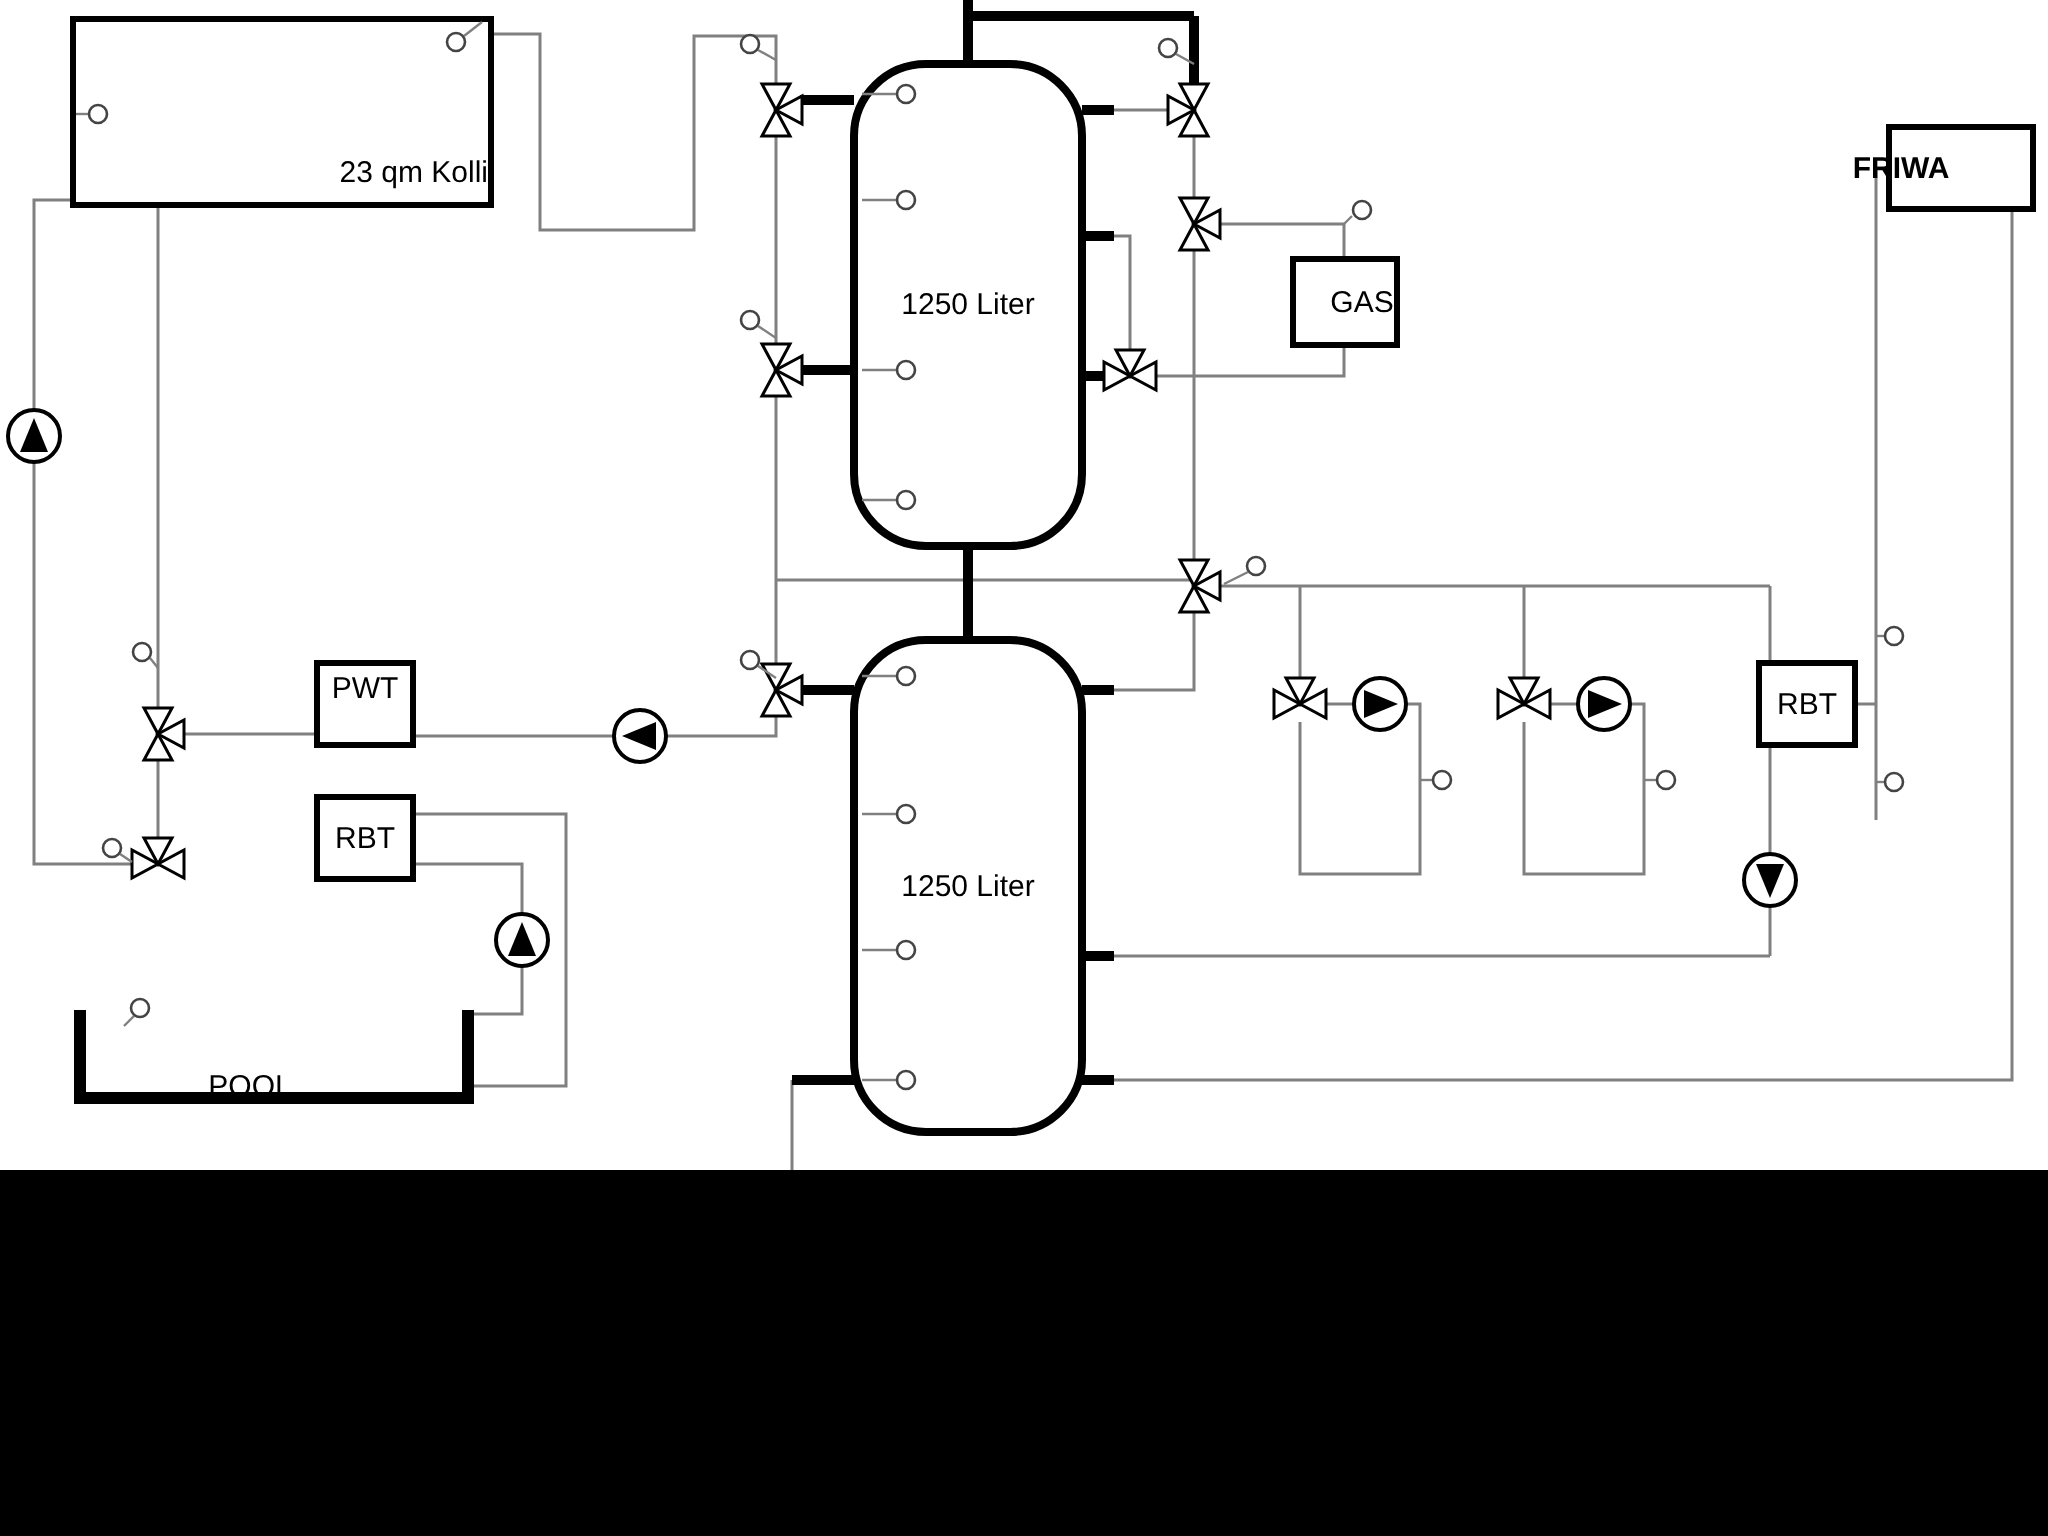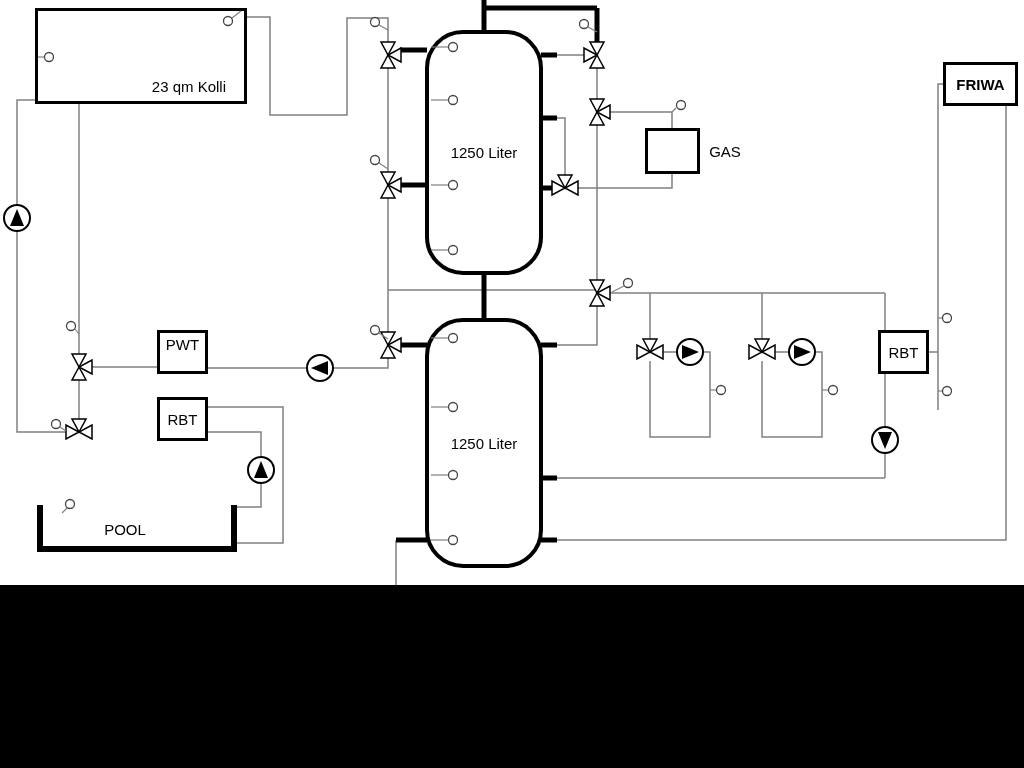--- a/index.html
+++ b/index.html
@@ -2,29 +2,29 @@
 <html><head>
 <meta charset="utf-8">
 <style>
   html,body{margin:0;padding:0;background:#fff;}
   .screen{position:relative;width:1024px;height:768px;background:#ffffff;
           font-family:"Liberation Sans",sans-serif;overflow:hidden;}
   .screen svg{position:absolute;top:0;left:0;z-index:1;}
   .lbl{position:absolute;z-index:3;font-size:15px;color:#000;display:flex;
        align-items:center;justify-content:center;pointer-events:none;white-space:nowrap;}
   .lbl-collector{left:35px;top:8px;width:212px;height:96px;align-items:flex-end;
-                 justify-content:flex-end;padding:0 21px 9px 0;box-sizing:border-box;}
+                 justify-content:flex-end;padding:0 3px 9px 0;box-sizing:border-box;}
   .lbl-tank-upper{left:425px;top:30px;width:118px;height:245px;}
   .lbl-tank-lower{left:425px;top:318px;width:118px;height:250px;}
-  .lbl-gas{left:645px;top:128px;width:72px;height:46px;margin-left:44px;}
-  .lbl-friwa{left:943px;top:62px;width:75px;height:44px;font-weight:bold;}
+  .lbl-gas{left:645px;top:128px;width:72px;height:46px;}
+  .lbl-friwa{left:913px;top:62px;width:75px;height:44px;font-weight:bold;}
   .lbl-pwt{left:157px;top:330px;width:51px;height:28px;}
   .lbl-rbt-left{left:157px;top:397px;width:51px;height:44px;}
   .lbl-rbt-right{left:878px;top:330px;width:51px;height:44px;}
-  .lbl-pool{left:37px;top:514px;width:176px;height:30px;}
+  .lbl-pool{left:37px;top:528px;width:176px;height:30px;}
   .band{position:absolute;left:0;top:585px;width:1024px;height:183px;background:#000;z-index:4;}
 </style>
 </head>
 <body>
 
 <div class="screen">
 
   <svg id="diagram-svg" width="1024" height="585" viewBox="0 0 1024 585">
       <polyline points="247,17 270,17 270,115 347,115 347,18 388,18 388,345" fill="none" stroke="#808080" stroke-width="1.5"></polyline>
       <polyline points="35,100 17,100 17,432 66,432" fill="none" stroke="#808080" stroke-width="1.5"></polyline>

